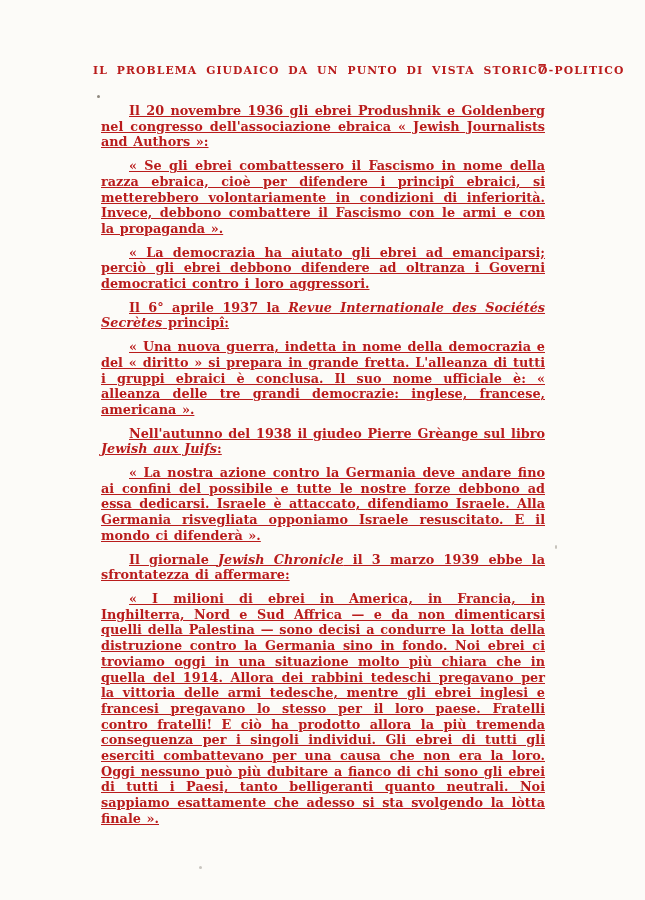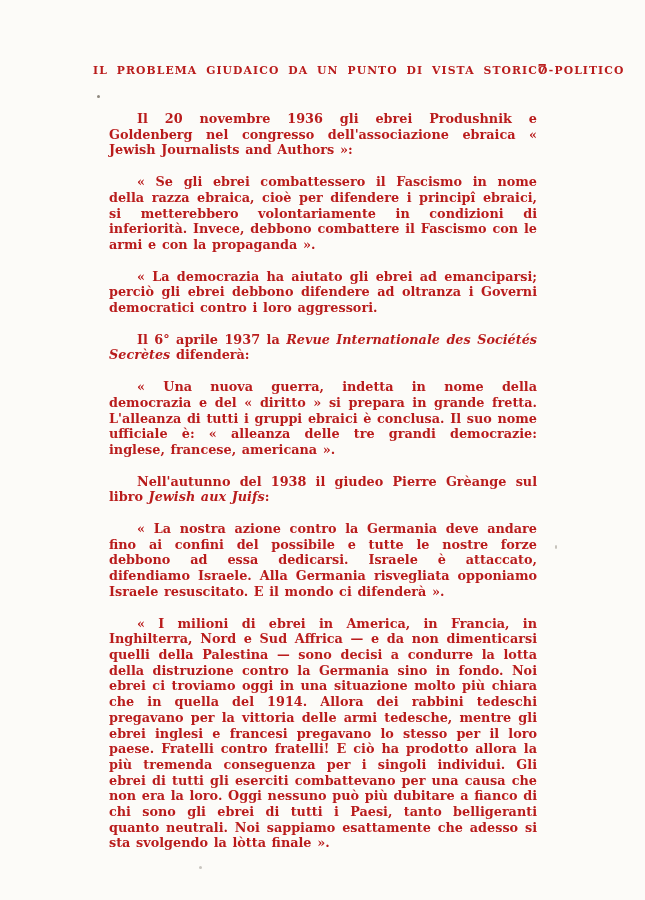--- a/index.html
+++ b/index.html
@@ -42,22 +42,23 @@
     top: 95px;
     left: 93px;
     width: 460px;
     font-size: 12.8px;
     line-height: 15.7px;
     font-weight: bold;
     text-align: justify;
     word-spacing: 1.2px;
   }
   .para {
-    margin: 16px;
+    margin: 8px;
     text-indent: 28px;
+    text-decoration: underline;
   }
   .para em {
     font-style: italic;
     font-weight: bold;
   }
   .speck {
     position: absolute;
     border-radius: 50%;
     background: #6a6256;
   }
@@ -71,23 +72,24 @@
 <div class="page">
   <div class="running-header">
     <span>IL PROBLEMA GIUDAICO DA UN PUNTO DI VISTA STORICO-POLITICO</span>
     <span class="folio">7</span>
   </div>
 
   <div class="text-block">
       <p class="para"><span>Il 20 novembre 1936 gli ebrei Produshnik e Goldenberg nel congresso dell'associazione ebraica « Jewish Journalists and Authors »:</span></p>
       <p class="para"><span>« Se gli ebrei combattessero il Fascismo in nome della razza ebraica, cioè per difendere i principî ebraici, si metterebbero volontariamente in condizioni di inferiorità. Invece, debbono combattere il Fascismo con le armi e con la propaganda ».</span></p>
       <p class="para"><span>« La democrazia ha aiutato gli ebrei ad emanciparsi; perciò gli ebrei debbono difendere ad oltranza i Governi democratici contro i loro aggressori.</span></p>
-      <p class="para"><span>Il 6° aprile 1937 la </span><em>Revue Internationale des Sociétés Secrètes</em><span> difenderà:</span></p>
+      <p class="para"><span>Il 6° aprile 1937 la </span><em>Revue Internationale des Sociétés Secrètes</em><span> principî:</span></p>
       <p class="para"><span>« Una nuova guerra, indetta in nome della democrazia e del « diritto » si prepara in grande fretta. L'alleanza di tutti i gruppi ebraici è conclusa. Il suo nome ufficiale è: « alleanza delle tre grandi democrazie: inglese, francese, americana ».</span></p>
       <p class="para"><span>Nell'autunno del 1938 il giudeo Pierre Grèange sul libro </span><em>Jewish aux Juifs</em><span>:</span></p>
       <p class="para"><span>« La nostra azione contro la Germania deve andare fino ai confini del possibile e tutte le nostre forze debbono ad essa dedicarsi. Israele è attaccato, difendiamo Israele. Alla Germania risvegliata opponiamo Israele resuscitato. E il mondo ci difenderà ».</span></p>
+      <p class="para"><span>Il giornale </span><em>Jewish Chronicle</em><span> il 3 marzo 1939 ebbe la sfrontatezza di affermare:</span></p>
       <p class="para"><span>« I milioni di ebrei in America, in Francia, in Inghilterra, Nord e Sud Affrica — e da non dimenticarsi quelli della Palestina — sono decisi a condurre la lotta della distruzione contro la Germania sino in fondo. Noi ebrei ci troviamo oggi in una situazione molto più chiara che in quella del 1914. Allora dei rabbini tedeschi pregavano per la vittoria delle armi tedesche, mentre gli ebrei inglesi e francesi pregavano lo stesso per il loro paese. Fratelli contro fratelli! E ciò ha prodotto allora la più tremenda conseguenza per i singoli individui. Gli ebrei di tutti gli eserciti combattevano per una causa che non era la loro. Oggi nessuno può più dubitare a fianco di chi sono gli ebrei di tutti i Paesi, tanto belligeranti quanto neutrali. Noi sappiamo esattamente che adesso si sta svolgendo la lòtta finale ».</span></p>
     </div>
 
   <span class="speck s1"></span>
   <span class="speck s2"></span>
   <span class="speck s3"></span>
 </div>
 
 </body></html>

